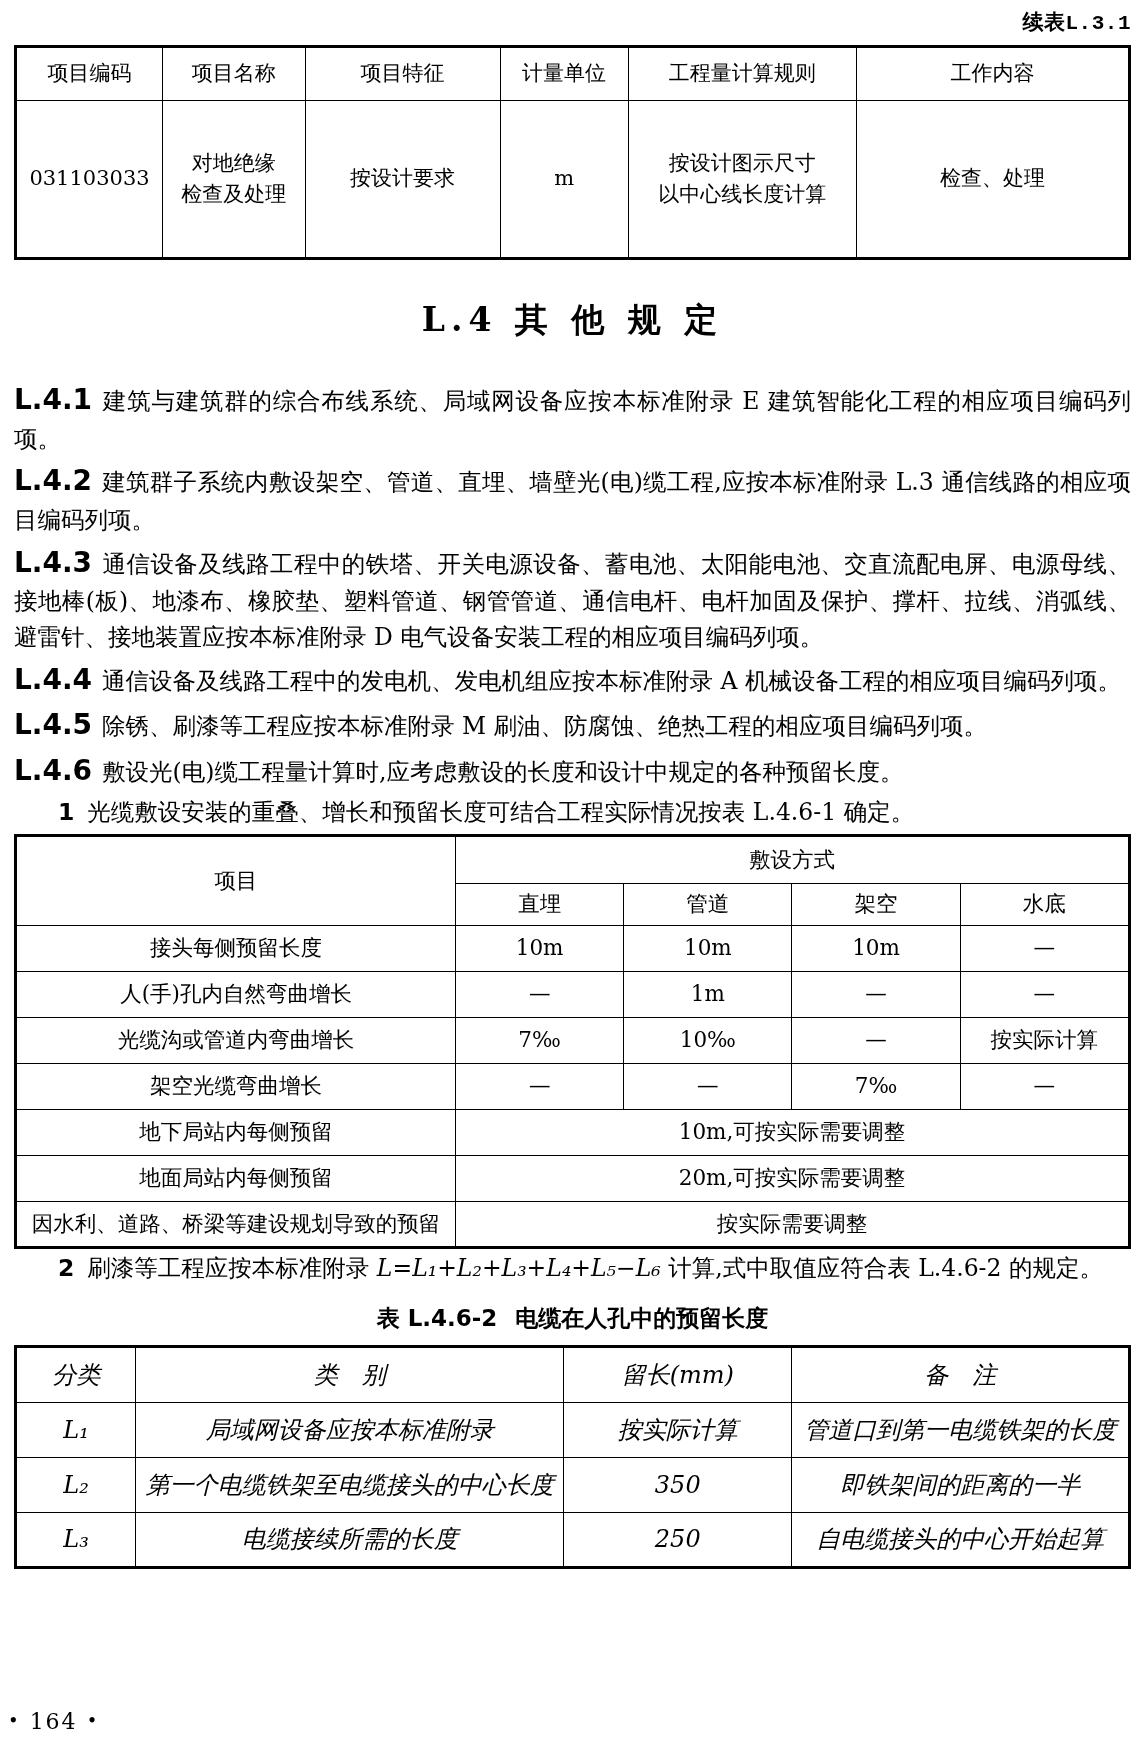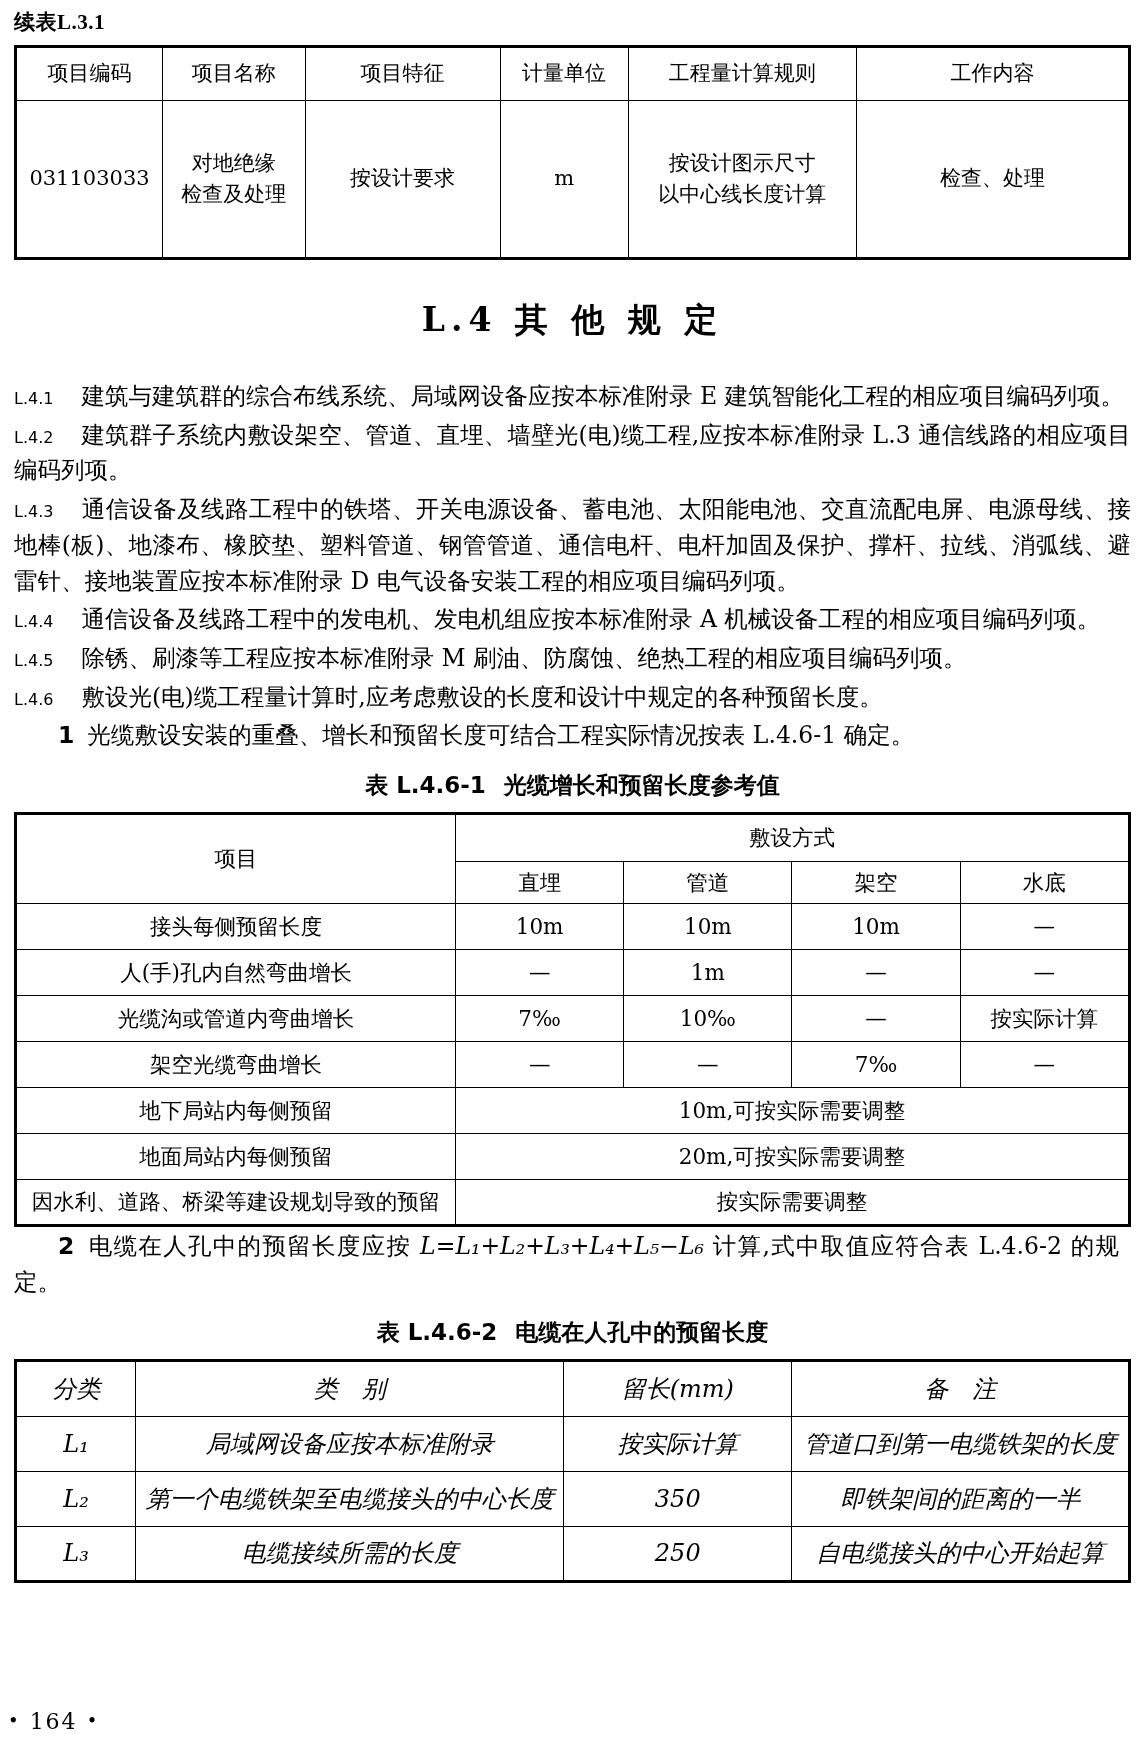--- a/index.html
+++ b/index.html
@@ -36,22 +36,22 @@
     border: 1px solid #000;
     text-align: center;
     vertical-align: middle;
     font-weight: normal;
     padding: 0 3px;
     line-height: 1.5;
   }
 
   
   .cont-caption {
-    text-align: left;
-    font-family: Liberation Serif, serif;
+    text-align: right;
+    font-family: Liberation Mono, monospace;
     font-weight: bold;
     font-size: 21px;
     letter-spacing: 0.5px;
     margin: 8px 0 9px 0;
   }
   #table-l31 td { font-size: 21px; }
   #table-l31 .hdr td {
     height: 52px;
     font-size: 21px;
     font-family: "DejaVu Serif", "Liberation Serif", serif;
@@ -74,23 +74,23 @@
   
   .clause {
     font-size: 23.5px;
     line-height: 1.52;
     text-align: justify;
     text-justify: inter-ideograph;
     margin: 0 0 3px 0;
   }
   .clause .num {
     font-family: "DejaVu Sans", "Liberation Sans", sans-serif;
-    font-weight: normal;
-    font-size: 16px;
-    margin-right: 28px;
+    font-weight: bold;
+    font-size: 28px;
+    margin-right: 10px;
     white-space: nowrap;
   }
   .subitem {
     font-size: 23.5px;
     line-height: 1.52;
     text-indent: 44px;
     margin: 2px 12px 3px 0;
     text-align: justify;
     text-justify: inter-ideograph;
   }
@@ -202,23 +202,20 @@
     <span class="num">L.4.5</span><span>除锈、刷漆等工程应按本标准附录 M 刷油、防腐蚀、绝热工程的相应项目编码列项。</span>
   </p>
   <p class="clause">
     <span class="num">L.4.6</span><span>敷设光(电)缆工程量计算时,应考虑敷设的长度和设计中规定的各种预留长度。</span>
   </p>
 
   <p class="subitem">
     <span class="snum">1</span><span>光缆敷设安装的重叠、增长和预留长度可结合工程实际情况按表 L.4.6-1 确定。</span>
   </p>
 
-  <div class="tbl-caption">
-    <span>表 L.4.6-1</span><span class="cap-gap"></span><span>光缆增长和预留长度参考值</span>
-  </div>
 
   <table class="doc-table" id="table-l461">
     <colgroup>
       <col style="width:39.5%">
         <col style="width:15.1%">
         <col style="width:15.1%">
       <col style="width:15.1%">
         <col style="width:15.2%">
     </colgroup>
     <tbody>
@@ -270,21 +267,21 @@
         <td colspan="4">20m,可按实际需要调整</td>
       </tr>
       <tr class="r-item">
         <td>因水利、道路、桥梁等建设规划导致的预留</td>
         <td colspan="4">按实际需要调整</td>
       </tr>
     </tbody>
   </table>
 
   <p class="subitem">
-    <span class="snum">2</span><span>电缆在人孔中的预留长度应按 </span><span class="formula">L=L₁+L₂+L₃+L₄+L₅−L₆</span><span> 计算,式中取值应符合表 L.4.6-2 的规定。</span>
+    <span class="snum">2</span><span>刷漆等工程应按本标准附录 </span><span class="formula">L=L₁+L₂+L₃+L₄+L₅−L₆</span><span> 计算,式中取值应符合表 L.4.6-2 的规定。</span>
   </p>
 
   <div class="tbl-caption">
     <span>表 L.4.6-2</span><span class="cap-gap"></span><span>电缆在人孔中的预留长度</span>
   </div>
 
   <table class="doc-table" id="table-l462">
     <colgroup>
       <col style="width:10.8%">
         <col style="width:38.4%">

